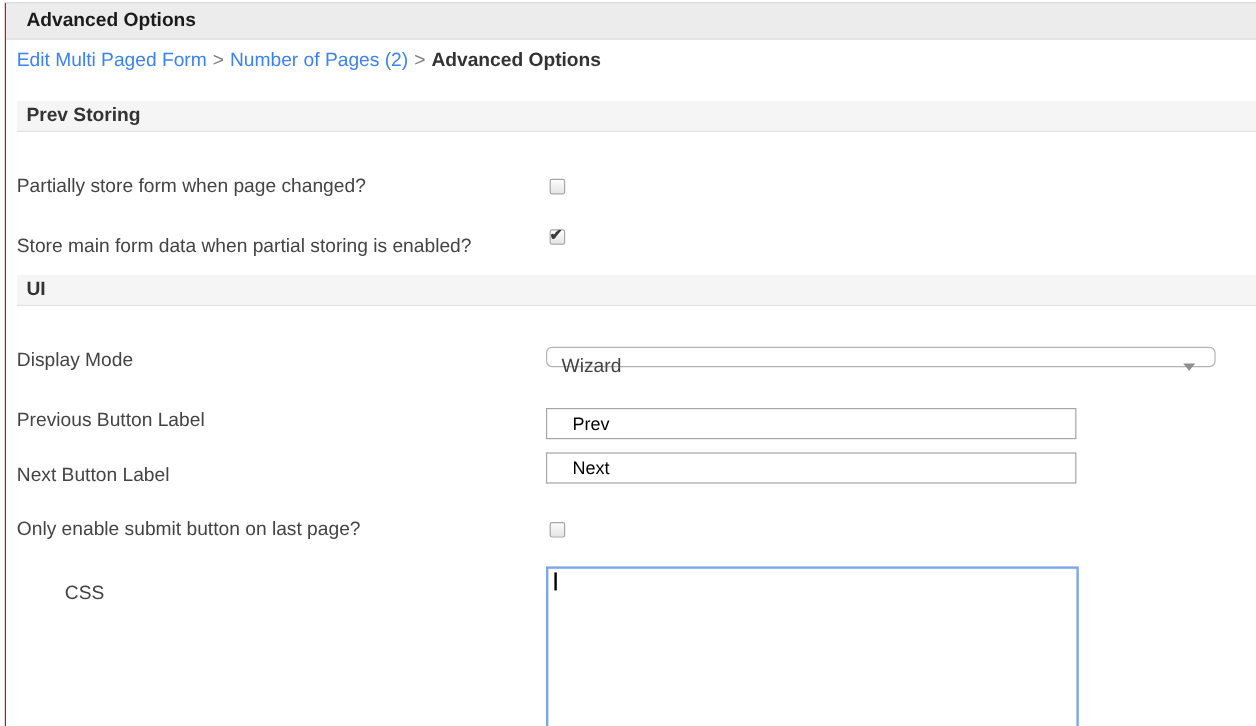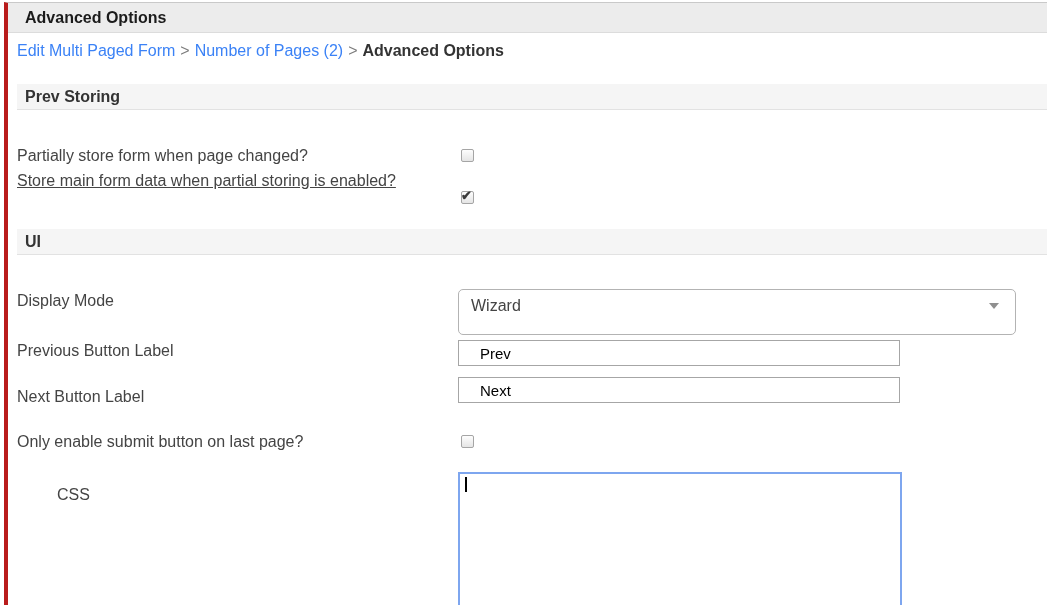--- a/index.html
+++ b/index.html
@@ -5,21 +5,21 @@
   * { box-sizing: border-box; margin: 0; padding: 0; }
   html, body {
     width: 1047px; height: 605px;
     overflow: hidden;
     background: #ffffff;
     font-family: "Liberation Sans", sans-serif;
   }
   .panel {
     position: absolute;
     left: 4px; top: 2px; right: 0; bottom: 0;
-    border-left: 4px solid #b91c1c;
+    border-left: 1px solid #b91c1c;
     border-top: 1px solid #c9c9c9;
     background: #ffffff;
   }
   .panel * { position: absolute; }
 
   .header-bar {
     left: 0; right: 0; top: 0; height: 30px;
     background: #ececec;
     border-bottom: 1px solid #dcdcdc;
   }
@@ -80,21 +80,21 @@
     position: absolute;
     left: -1px; top: -3px;
     font-size: 13px;
     font-weight: bold;
     color: #3a3a3a;
     line-height: 13px;
   }
 
   .select-box {
     left: 450px; top: 286px;
-    width: 558px; height: 46px;
+    width: 558px; height: 17px;
     background: #ffffff;
     border: 1px solid #b3b3b3;
     border-radius: 5px;
     cursor: pointer;
   }
   .select-value {
     position: absolute;
     left: 12px; top: 0;
     line-height: 31px;
     font-size: 16px;
@@ -136,21 +136,21 @@
     resize: none;
   }
   .text-caret {
     left: 457px; top: 474px;
     width: 2px; height: 15px;
     background: #000000;
   }
 
   .lbl-partial { top: 144px; }
   .cb-partial  { top: 146px; }
-  .lbl-store   { top: 169px; text-decoration: underline; }
+  .lbl-store   { top: 194px; }
   .cb-store    { top: 188px; }
   .lbl-display { top: 289px; }
   .lbl-prev    { top: 339px; }
   .lbl-next    { top: 385px; }
   .lbl-submit  { top: 430px; }
   .cb-submit   { top: 432px; }
   .lbl-css     { top: 483px; margin-left: 40px; }
 </style>
 </head>
 <body>

